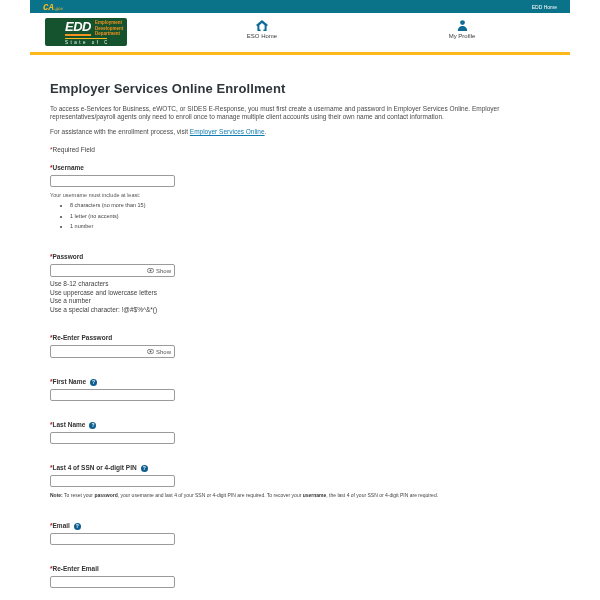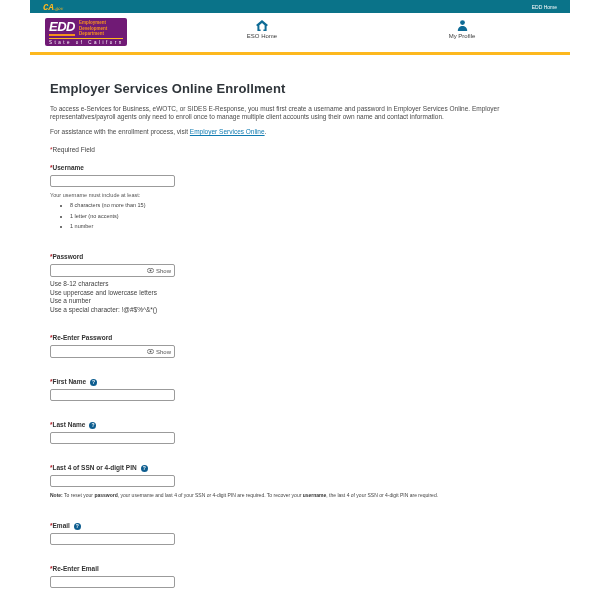--- a/index.html
+++ b/index.html
@@ -16,21 +16,21 @@
     height:13px; background:#0a7389; display:flex;
     justify-content:space-between; align-items:center; padding:0 13px;
   }
   .ca-logo { color:#fdb81e; line-height:10px; cursor:pointer; }
   .ca-logo .ca { font-family:Liberation Mono, monospace; font-style:italic; font-weight:bold; font-size:9px; }
   .ca-logo .gov { font-family:"DejaVu Serif", serif; font-style:italic; font-size:4.5px; }
   .utility-link { color:#fff; font-size:5px; text-decoration:none; cursor:pointer; }
 
   
   .header { position:relative; height:42px; border-bottom:3px solid #fdb81e; }
-  .edd-logo { position:absolute; left:15px; top:5px; width:82px; background:#701a75; border-radius:2px; padding:2px 4px 1px; cursor:pointer; }
+  .edd-logo { position:absolute; left:15px; top:5px; width:82px; background:#14532d; border-radius:2px; padding:2px 20px 1px; cursor:pointer; }
   .edd-row { display:flex; align-items:center; gap:4px; }
   .edd-acronym { color:#fff; font-style:italic; font-weight:bold; font-size:13px; line-height:14px; letter-spacing:-0.5px; border-bottom:2px solid #f6921e; }
   .edd-dept { color:#f6921e; font-size:4.5px; font-weight:bold; line-height:5.5px; }
   .edd-state { border-top:1px solid #fdb81e; margin-top:1px; padding-top:1px; color:#fff; font-size:4.5px; letter-spacing:2.5px; text-align:center; white-space:nowrap; overflow:hidden; }
 
   .nav-item { position:absolute; top:7px; width:70px; text-align:center; cursor:pointer; }
   .nav-eso { left:197px; }
   .nav-profile { left:397px; }
   .nav-item svg { display:block; margin:0 auto 2px; }
   .nav-label { font-size:6px; color:#3a3a3a; }

